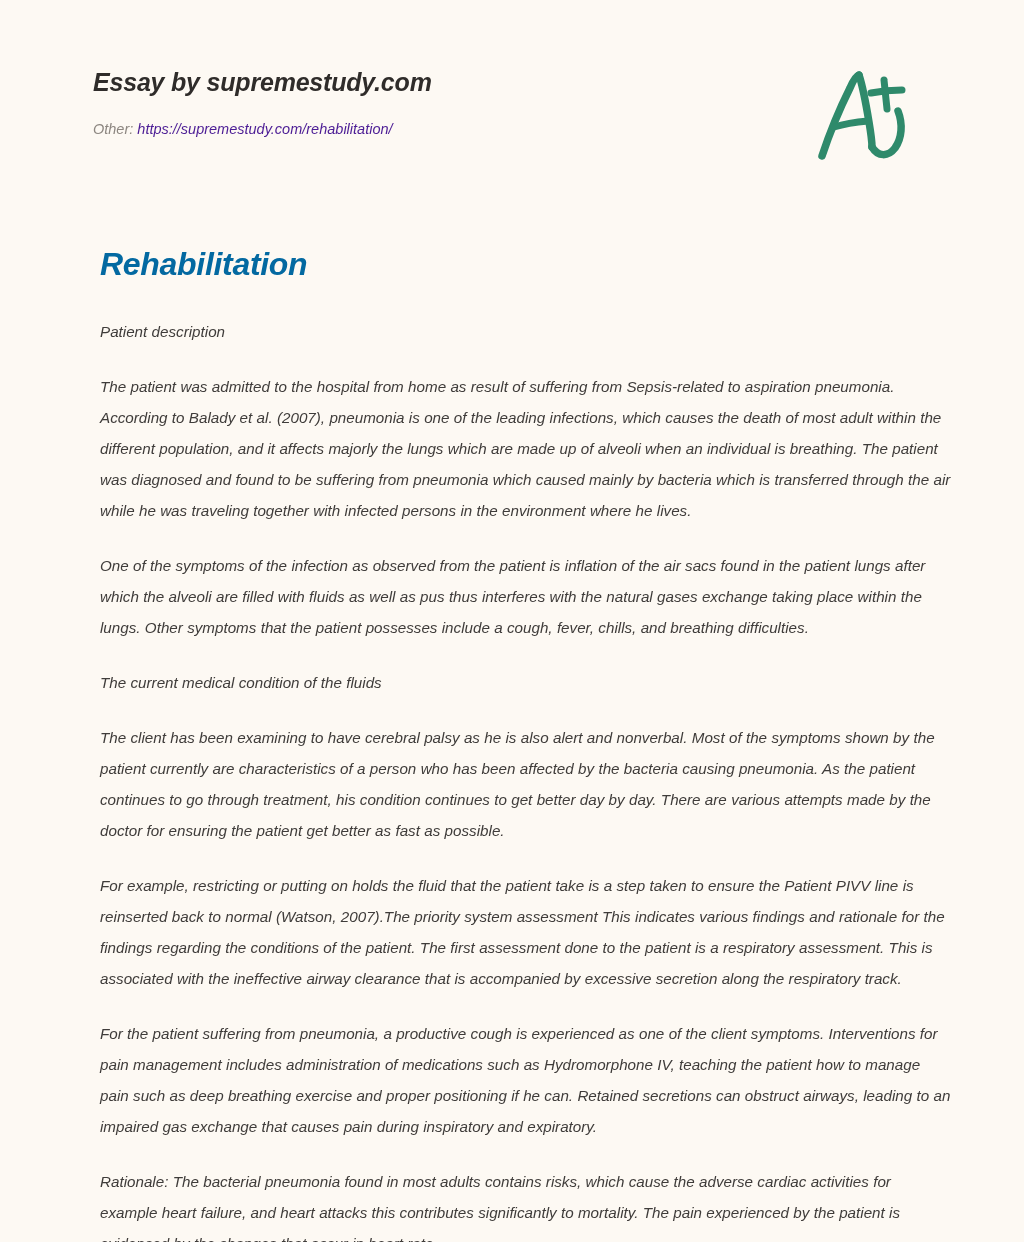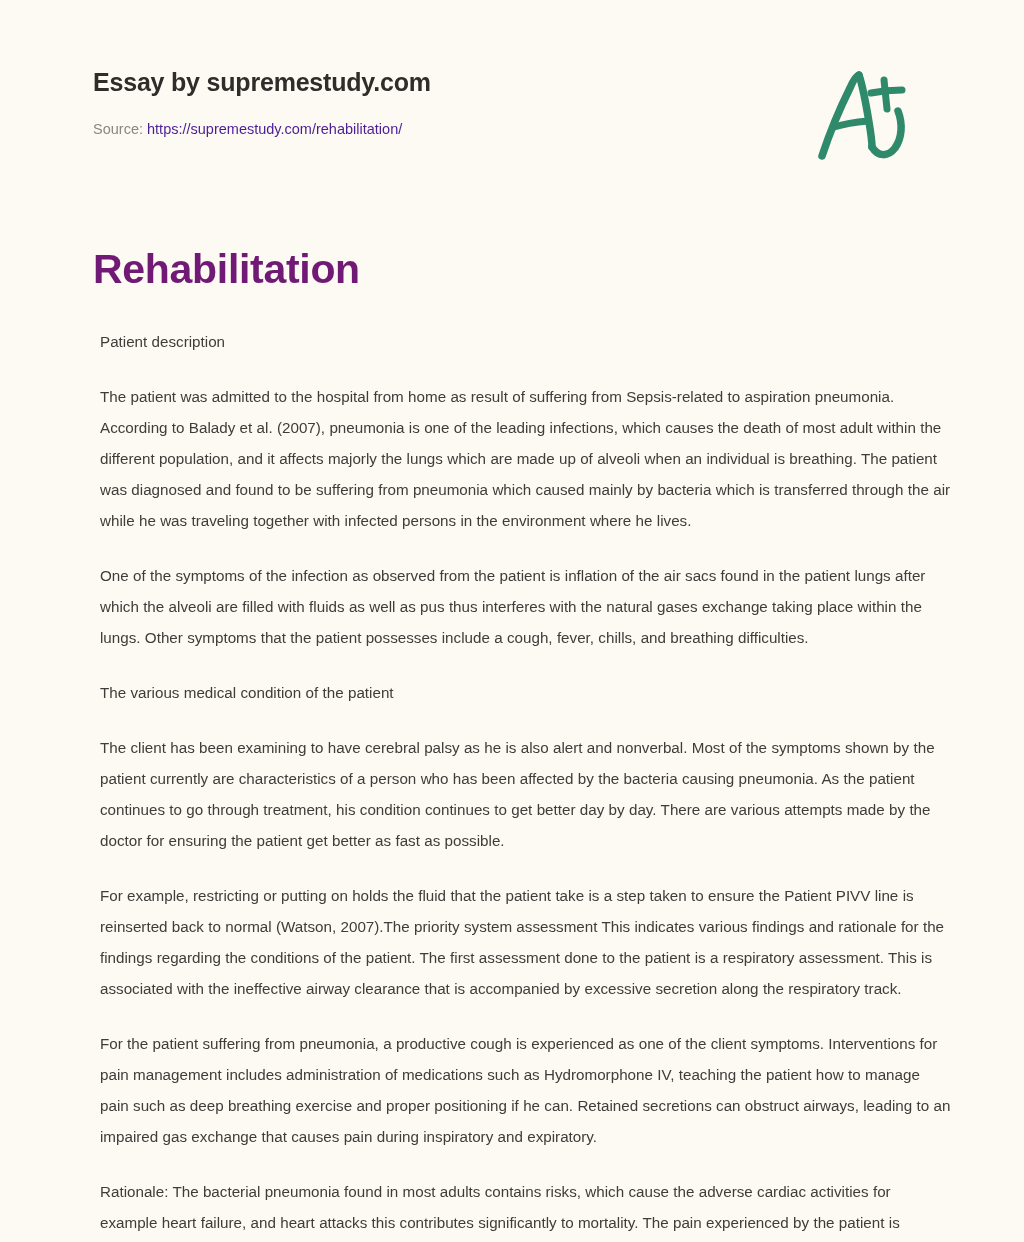--- a/index.html
+++ b/index.html
@@ -14,20 +14,21 @@
     overflow: hidden;
     position: relative;
   }
 
   .page {
     width: 1024px;
     height: 1242px;
     position: relative;
     box-sizing: border-box;
     overflow: hidden;
+    font-style: italic;
   }
 
   
   .header {
     position: absolute;
     left: 0;
     top: 0;
     width: 1024px;
     height: 185px;
   }
@@ -75,25 +76,25 @@
 
   
   .article {
     position: absolute;
     left: 93px;
     top: 246px;
     width: 858px;
   }
 
   .doc-title {
-    font-size: 41px;
+    font-size: 32px;
     font-weight: bold;
-    color: #701a75;
+    color: #0369a1;
     letter-spacing: -0.3px;
-    margin: 0 0 33px 0;
+    margin: 0 0 33px 7px;
     line-height: 1.15;
   }
 
   .para {
     font-size: 15.2px;
     line-height: 31px;
     color: #3f3c3a;
     margin: 0 0 24px 7px;
     text-align: left;
     word-spacing: 0.1px;
@@ -105,21 +106,21 @@
 </head>
 <body>
 
 <div class="page">
 
   <div class="header">
 
     <div class="brand-line">Essay by supremestudy.com</div>
 
     <div class="source-line">
-      <span class="source-label">Source:</span>
+      <span class="source-label">Other:</span>
       <span class="source-url">https://supremestudy.com/rehabilitation/</span>
     </div>
 
     <div class="logo">
       <svg viewBox="0 0 98 96" xmlns="http://www.w3.org/2000/svg" aria-hidden="true" focusable="false">
         <g fill="none" stroke="#2f8a6b" stroke-linecap="round" stroke-linejoin="round">
 
           <path d="M10 88 C 16 70, 26 44, 38 20 C 41 13, 44 8, 47 7" stroke-width="7.5"></path>
 
           <path d="M47 7 C 50 16, 54 36, 57 54 C 59 66, 60 74, 60 79" stroke-width="7.5"></path>
@@ -137,21 +138,21 @@
 
   </div>
 
   <div class="article">
 
     <h1 class="doc-title">Rehabilitation</h1>
 
     <p class="para">Patient description</p>
     <p class="para">The patient was admitted to the hospital from home as result of suffering from Sepsis-related to aspiration pneumonia. According to Balady et al. (2007), pneumonia is one of the leading infections, which causes the death of most adult within the different population, and it affects majorly the lungs which are made up of alveoli when an individual is breathing. The patient was diagnosed and found to be suffering from pneumonia which caused mainly by bacteria which is transferred through the air while he was traveling together with infected persons in the environment where he lives.</p>
     <p class="para">One of the symptoms of the infection as observed from the patient is inflation of the air sacs found in the patient lungs after which the alveoli are filled with fluids as well as pus thus interferes with the natural gases exchange taking place within the lungs. Other symptoms that the patient possesses include a cough, fever, chills, and breathing difficulties.</p>
-    <p class="para">The various medical condition of the patient</p>
+    <p class="para">The current medical condition of the fluids</p>
     <p class="para">The client has been examining to have cerebral palsy as he is also alert and nonverbal. Most of the symptoms shown by the patient currently are characteristics of a person who has been affected by the bacteria causing pneumonia. As the patient continues to go through treatment, his condition continues to get better day by day. There are various attempts made by the doctor for ensuring the patient get better as fast as possible.</p>
     <p class="para">For example, restricting or putting on holds the fluid that the patient take is a step taken to ensure the Patient PIVV line is reinserted back to normal (Watson, 2007).The priority system assessment This indicates various findings and rationale for the findings regarding the conditions of the patient. The first assessment done to the patient is a respiratory assessment. This is associated with the ineffective airway clearance that is accompanied by excessive secretion along the respiratory track.</p>
     <p class="para">For the patient suffering from pneumonia, a productive cough is experienced as one of the client symptoms. Interventions for pain management includes administration of medications such as Hydromorphone IV, teaching the patient how to manage pain such as deep breathing exercise and proper positioning if he can. Retained secretions can obstruct airways, leading to an impaired gas exchange that causes pain during inspiratory and expiratory.</p>
     <p class="para">Rationale: The bacterial pneumonia found in most adults contains risks, which cause the adverse cardiac activities for example heart failure, and heart attacks this contributes significantly to mortality. The pain experienced by the patient is evidenced by the changes that occur in heart rate.</p>
 
   </div>
 
 </div>
 
 </body></html>

